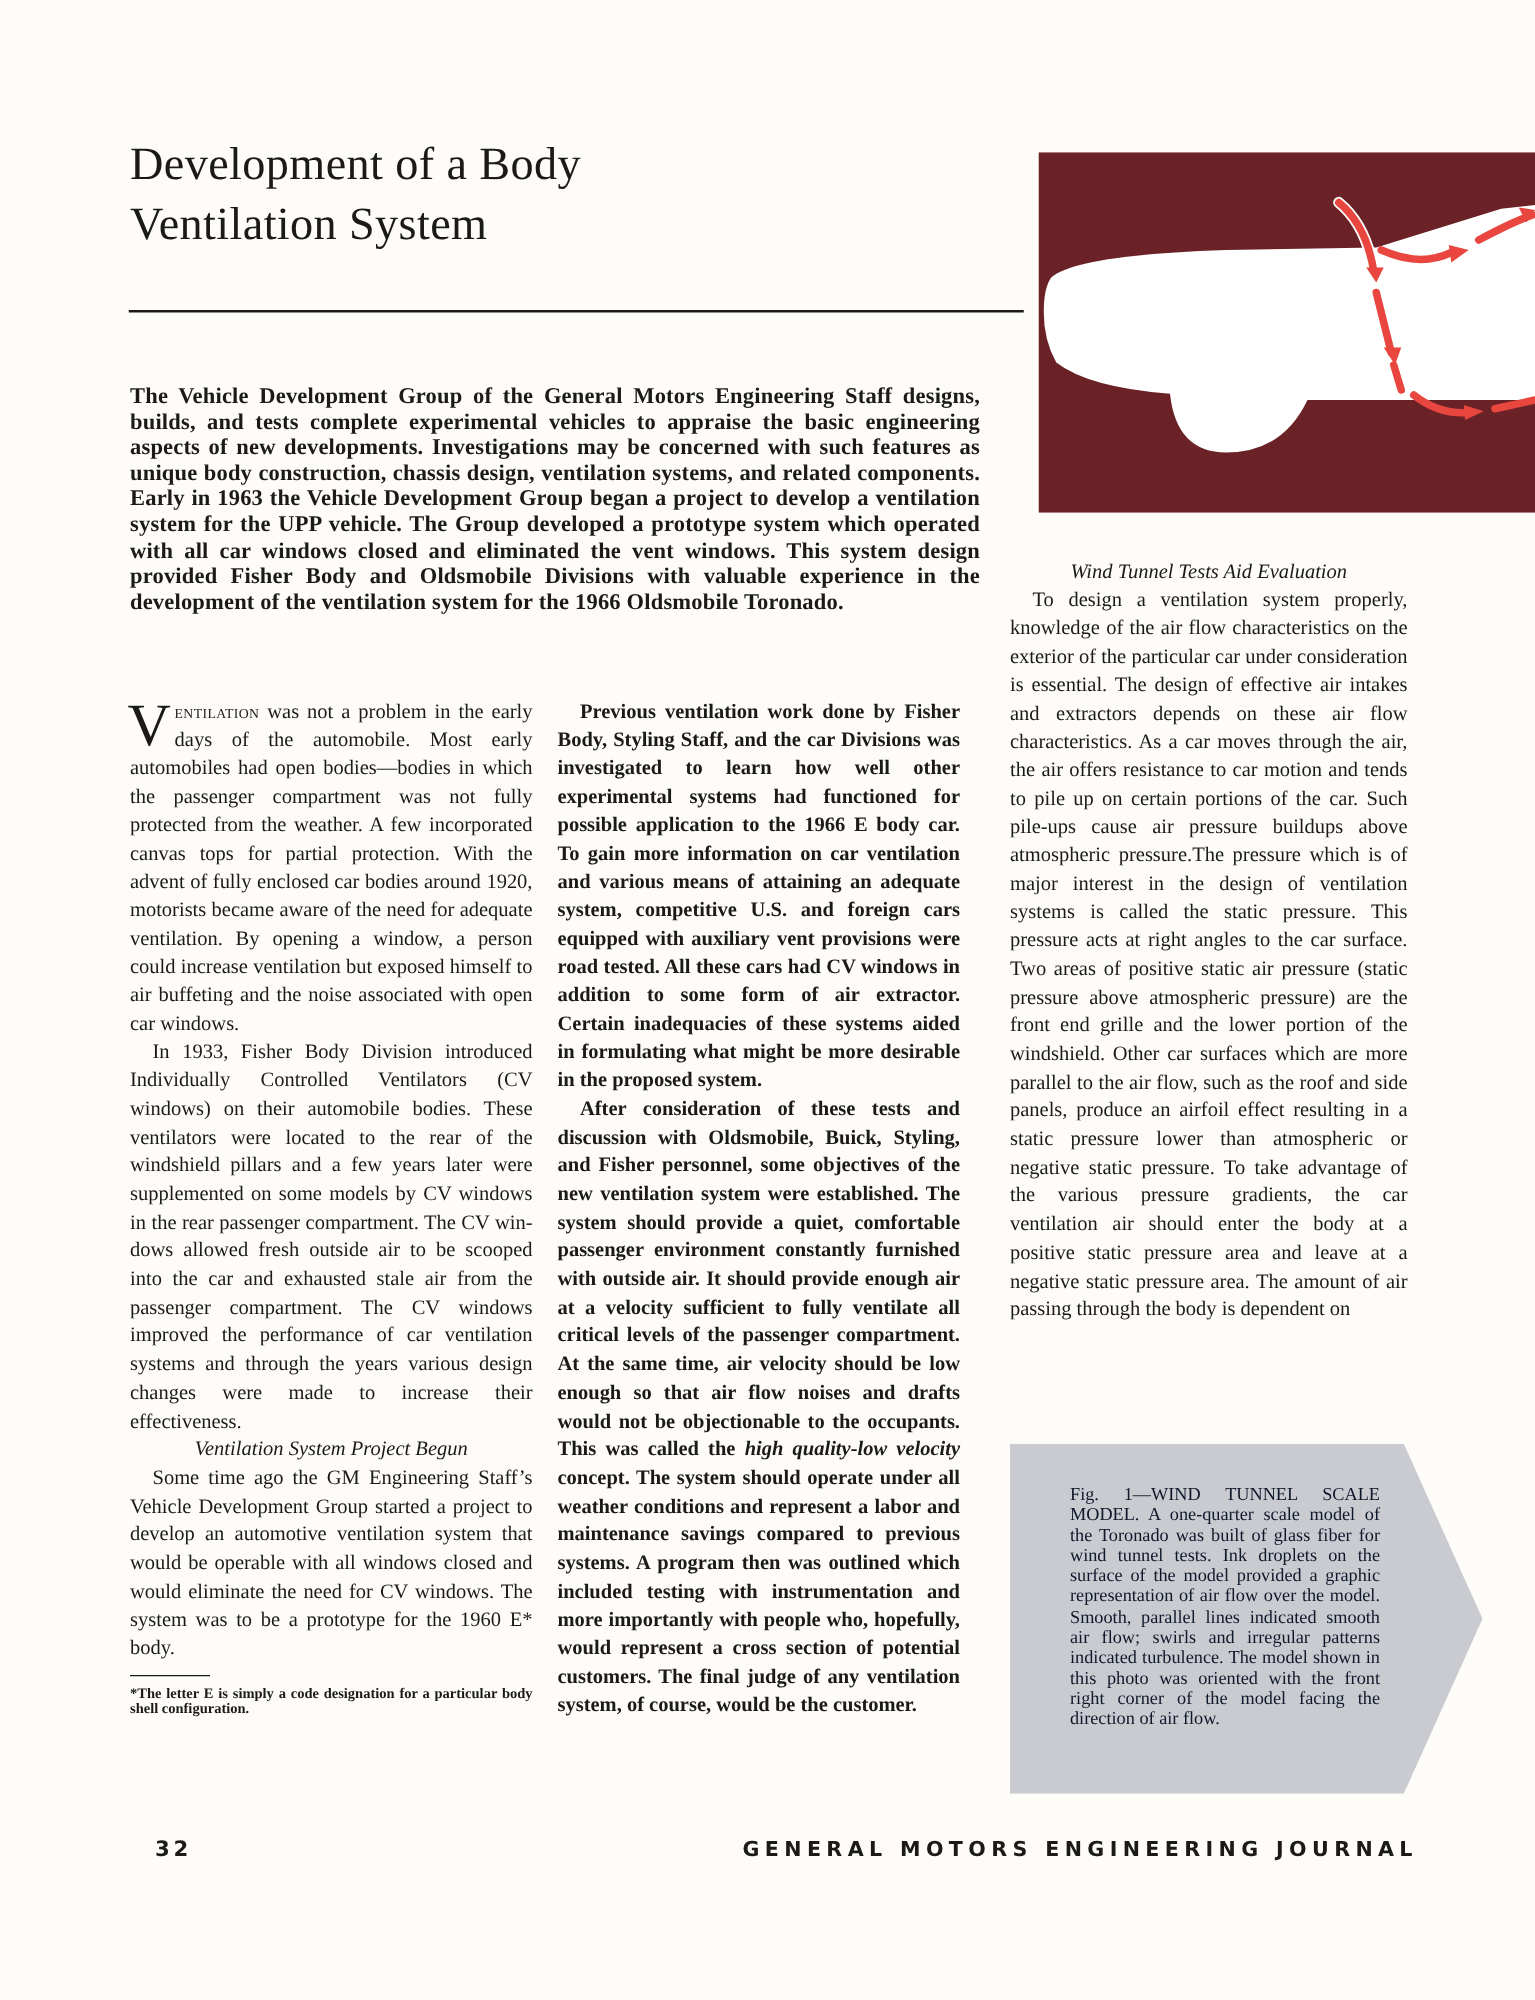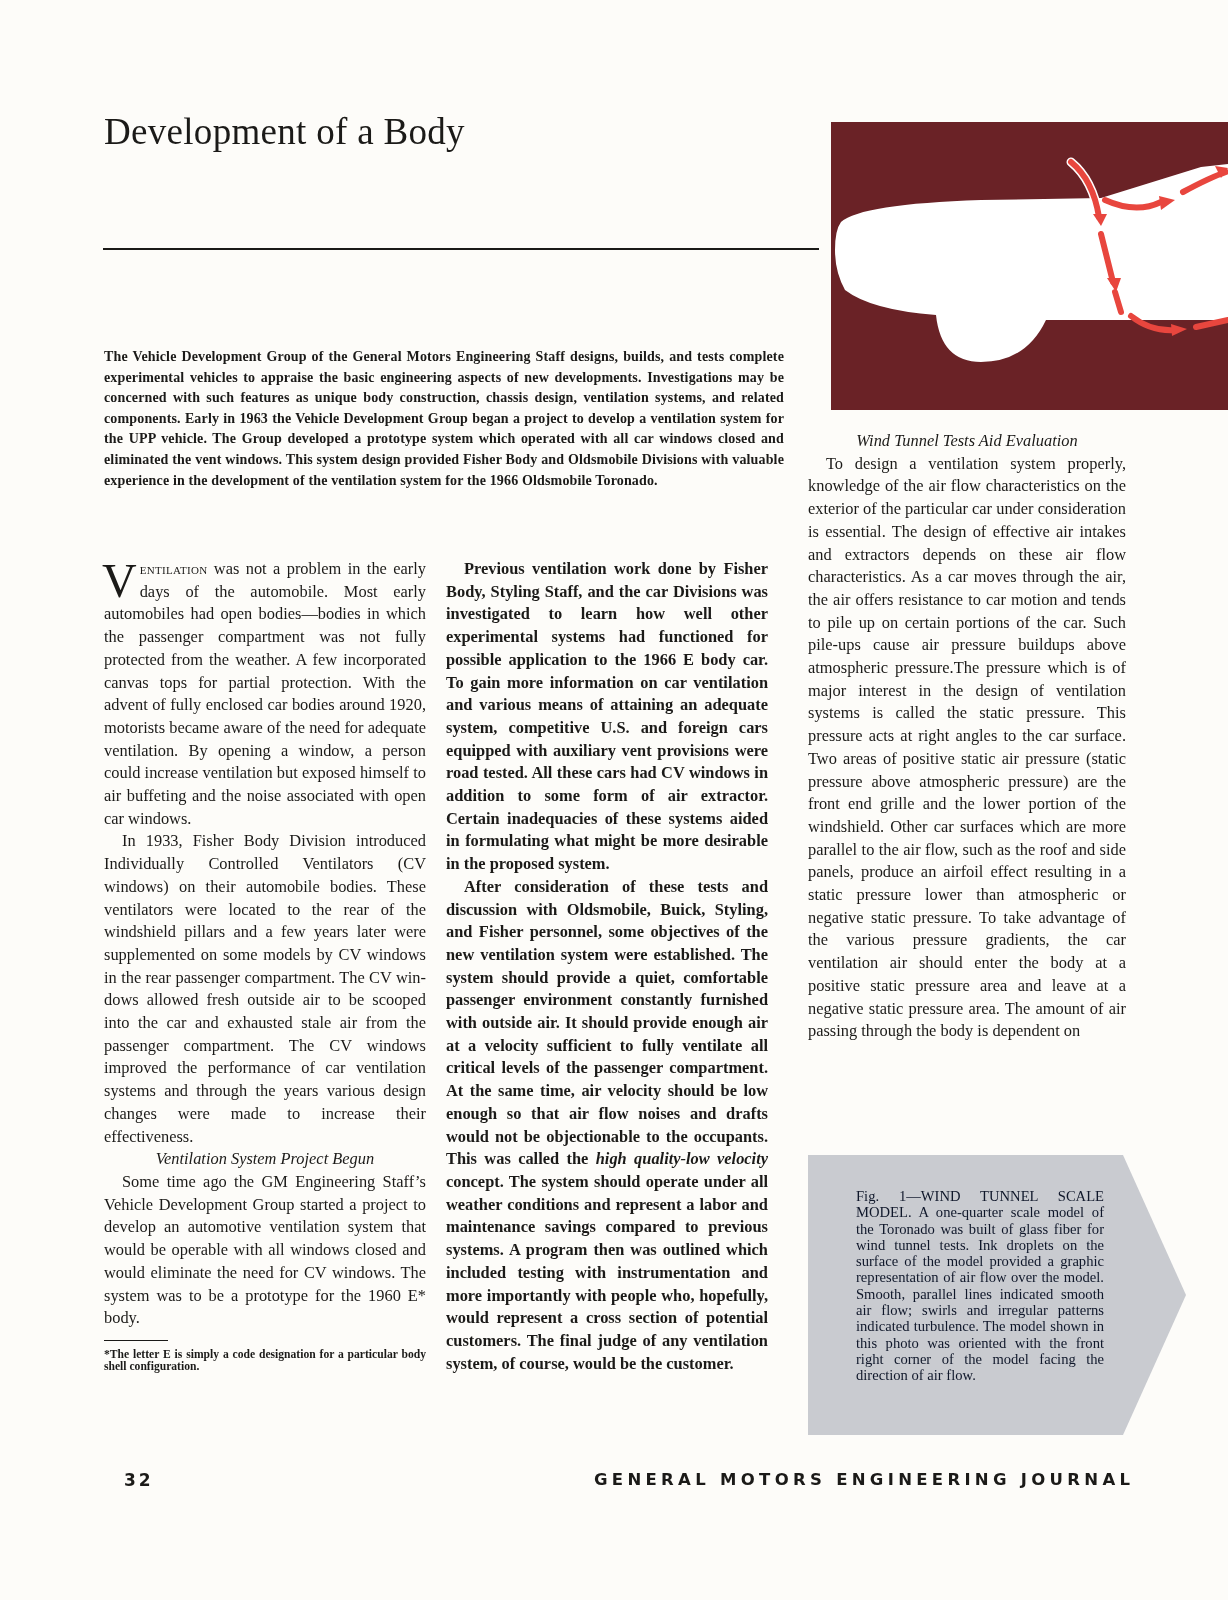--- a/index.html
+++ b/index.html
@@ -20,22 +20,22 @@
       position: absolute; left: 103px; top: 248px; width: 716px; height: 2px;
       background: #1b1a18;
     }
     .figure {
       position: absolute; left: 831px; top: 122px; width: 397px; height: 288px;
       background: #6a2226; overflow: hidden;
     }
     .figure svg { display: block; }
     .abstract {
       position: absolute; left: 104px; top: 306px; width: 680px;
-      font-size: 14px; line-height: 20.6px; font-weight: bold;
-      text-align: justify; letter-spacing: 0.15px; margin-top: 41px;
+      font-size: 18px; line-height: 20.6px; font-weight: bold;
+      text-align: justify; letter-spacing: 0.15px;
     }
     .col {
       position: absolute; top: 558px; width: 322px;
       font-size: 16.4px; line-height: 22.7px;
       text-align: justify; hyphens: manual;
     }
     .col p { margin: 0; text-indent: 18px; }
     .col p.first { text-indent: 0; }
     .col1 { left: 104px; }
     .col2 { left: 446px; font-weight: bold; }
@@ -70,20 +70,21 @@
       position: absolute; left: 594px; top: 1470px;
       font-family: "DejaVu Sans", sans-serif; font-size: 16.5px;
       letter-spacing: 4.3px; font-weight: bold;
     }
   </style>
 </head>
 <body>
 
 <h1 class="title">
   <span>Development of a Body</span><br>
+  <span>Ventilation System</span>
 </h1>
 <div class="title-rule"></div>
 
 <div class="figure">
   <svg width="397" height="288" viewBox="0 0 397 288">
     <rect x="0" y="0" width="397" height="288" fill="#6a2226"></rect>
 
     <path d="M 10 100 Q 30 82 150 78 L 270 76 L 370 45 L 397 42 L 397 198 L 215 198
              Q 195 240 150 240 Q 110 240 105 193 Q 40 188 14 168 Q 4 150 4 128 Q 4 108 10 100 Z" fill="#ffffff"></path>
 
@@ -117,21 +118,21 @@
   <div class="footrule"></div>
   <p class="footnote">*The letter E is simply a code designation for a par­ticular body shell configuration.</p>
 </div>
 
 <div class="col col2">
   <p>Previous ventilation work done by Fisher Body, Styling Staff, and the car Divisions was investigated to learn how well other experimental systems had func­tioned for possible application to the 1966 E body car. To gain more information on car ventilation and various means of attaining an adequate system, competi­tive U.S. and foreign cars equipped with auxiliary vent provisions were road tested. All these cars had CV windows in addi­tion to some form of air extractor. Certain inadequacies of these systems aided in formulating what might be more desir­able in the proposed system.</p>
   <p><span>After consideration of these tests and discussion with Oldsmobile, Buick, Styl­ing, and Fisher personnel, some objec­tives of the new ventilation system were established. The system should provide a quiet, comfortable passenger environ­ment constantly furnished with outside air. It should provide enough air at a velocity sufficient to fully ventilate all critical levels of the passenger compart­ment. At the same time, air velocity should be low enough so that air flow noises and drafts would not be objection­able to the occupants. This was called the </span><i>high quality-low velocity</i><span> concept. The sys­tem should operate under all weather conditions and represent a labor and maintenance savings compared to previ­ous systems. A program then was outlined which included testing with instrumenta­tion and more importantly with people who, hopefully, would represent a cross section of potential customers. The final judge of any ventilation system, of course, would be the customer.</span></p>
 </div>
 
 <div class="col col3">
-  <p class="subhead" style="margin-top:0">Wind Tunnel Tests Aid Evaluation</p>
+  <p class="subhead" style="margin-top:16px">Wind Tunnel Tests Aid Evaluation</p>
   <p>To design a ventilation system prop­erly, knowledge of the air flow character­istics on the exterior of the particular car under consideration is essential. The design of effective air intakes and extrac­tors depends on these air flow character­istics. As a car moves through the air, the air offers resistance to car motion and tends to pile up on certain portions of the car. Such pile-ups cause air pressure buildups above atmospheric pressure.The pressure which is of major interest in the design of ventilation systems is called the static pressure. This pressure acts at right angles to the car surface. Two areas of positive static air pressure (static pressure above atmospheric pressure) are the front end grille and the lower portion of the windshield. Other car surfaces which are more parallel to the air flow, such as the roof and side panels, produce an airfoil effect resulting in a static pressure lower than atmospheric or negative static pres­sure. To take advantage of the various pressure gradients, the car ventilation air should enter the body at a positive static pressure area and leave at a negative static pressure area. The amount of air passing through the body is dependent on</p>
 </div>
 
 <div class="caption-box">
   <svg width="420" height="280" viewBox="0 0 420 280">
     <polygon points="0,0 315,0 378,140 315,280 0,280" fill="#c9cbd0"></polygon>
   </svg>
   <div class="caption-text">Fig. 1—WIND TUNNEL SCALE MODEL. A one-quarter scale model of the Toronado was built of glass fiber for wind tunnel tests. Ink drop­lets on the surface of the model pro­vided a graphic representation of air flow over the model. Smooth, parallel lines indicated smooth air flow; swirls and irregular patterns indicated tur­bulence. The model shown in this photo was oriented with the front right corner of the model facing the direction of air flow.</div>
 </div>
 

